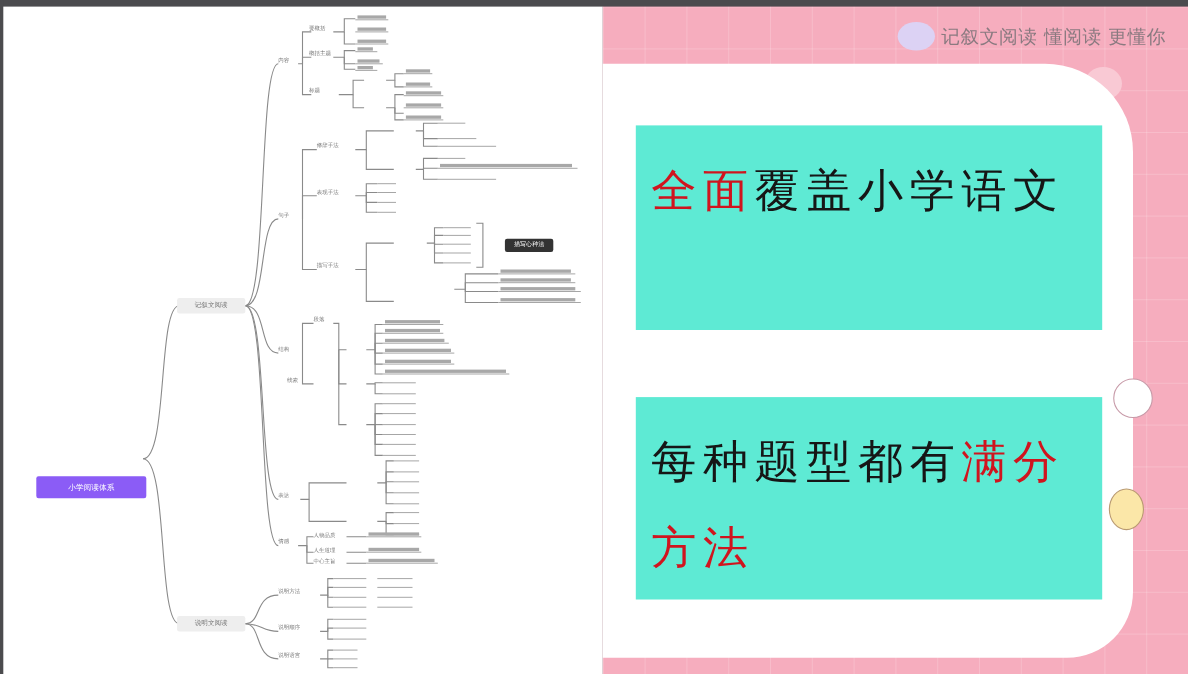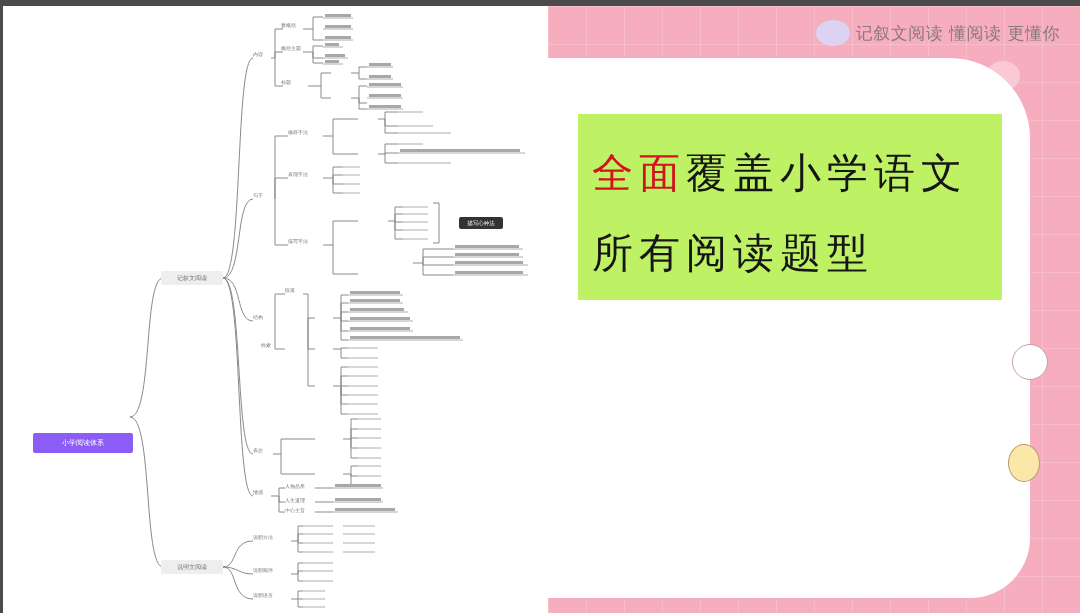--- a/index.html
+++ b/index.html
@@ -19,21 +19,21 @@
 
   .slide { position:absolute; left:548px; top:6px; width:532px; height:607px; background:#f6adbe; overflow:hidden; }
   .slide-grid { position:absolute; inset:0;
     background-image: linear-gradient(rgba(255,255,255,0.18) 1px, transparent 1px),
                       linear-gradient(90deg, rgba(255,255,255,0.18) 1px, transparent 1px);
     background-size: 38px 38px; }
   .slogan { position:absolute; right:20px; top:16px; font-family:"DejaVu Sans", sans-serif; font-size:17px; color:#8a7a80; letter-spacing:0.5px; }
   .bubble-purple { position:absolute; left:268px; top:14px; width:34px; height:26px; border-radius:50%; background:#dcd2f4; }
   .bubble-pink { position:absolute; left:438px; top:55px; width:34px; height:30px; border-radius:50%; background:#f9c9d4; }
   .panel { position:absolute; left:-10px; top:52px; width:492px; height:540px; background:#ffffff; border-radius:0 80px 60px 0; }
-  .card { position:absolute; background:#bef264;text-decoration:underline; }
+  .card { position:absolute; background:#5eead4;text-decoration:underline; }
   .card1 { left:30px; top:108px; width:424px; height:186px; }
   .card2 { left:30px; top:355px; width:424px; height:184px; }
   .card-line { font-family:"DejaVu Serif", serif; font-size:41px; color:#161616; letter-spacing:6px; white-space:nowrap; position:absolute; left:14px; }
   .red { color:#d0141e; }
   .bubble-white { position:absolute; left:464px; top:338px; width:36px; height:36px; border-radius:50%; background:#fff; border:1px solid #c79aa8; }
   .bubble-yellow { position:absolute; left:460px; top:438px; width:32px; height:38px; border-radius:50%; background:#fbe7a8; border:1px solid #b99a72; }
 </style>
 </head>
 <body>
 
@@ -282,20 +282,23 @@
 
   <div class="slide">
     <div class="slide-grid"></div>
     <div class="bubble-purple"></div>
     <div class="slogan">记叙文阅读 懂阅读 更懂你</div>
     <div class="bubble-pink"></div>
     <div class="panel"></div>
 
     <div class="card card1">
       <div class="card-line" style="top:32px;"><span class="red">全面</span><span>覆盖小学语文</span></div>
-      <div class="card-line" style="top:112px;">所有阅读题型</div>
     </div>
 
+    <div class="card card2">
+      <div class="card-line" style="top:32px;"><span>每种题型都有</span><span class="red">满分</span></div>
+      <div class="card-line red" style="top:110px;">方法</div>
+    </div>
 
     <div class="bubble-white"></div>
     <div class="bubble-yellow"></div>
   </div>
 </div>
 
 </body></html>

